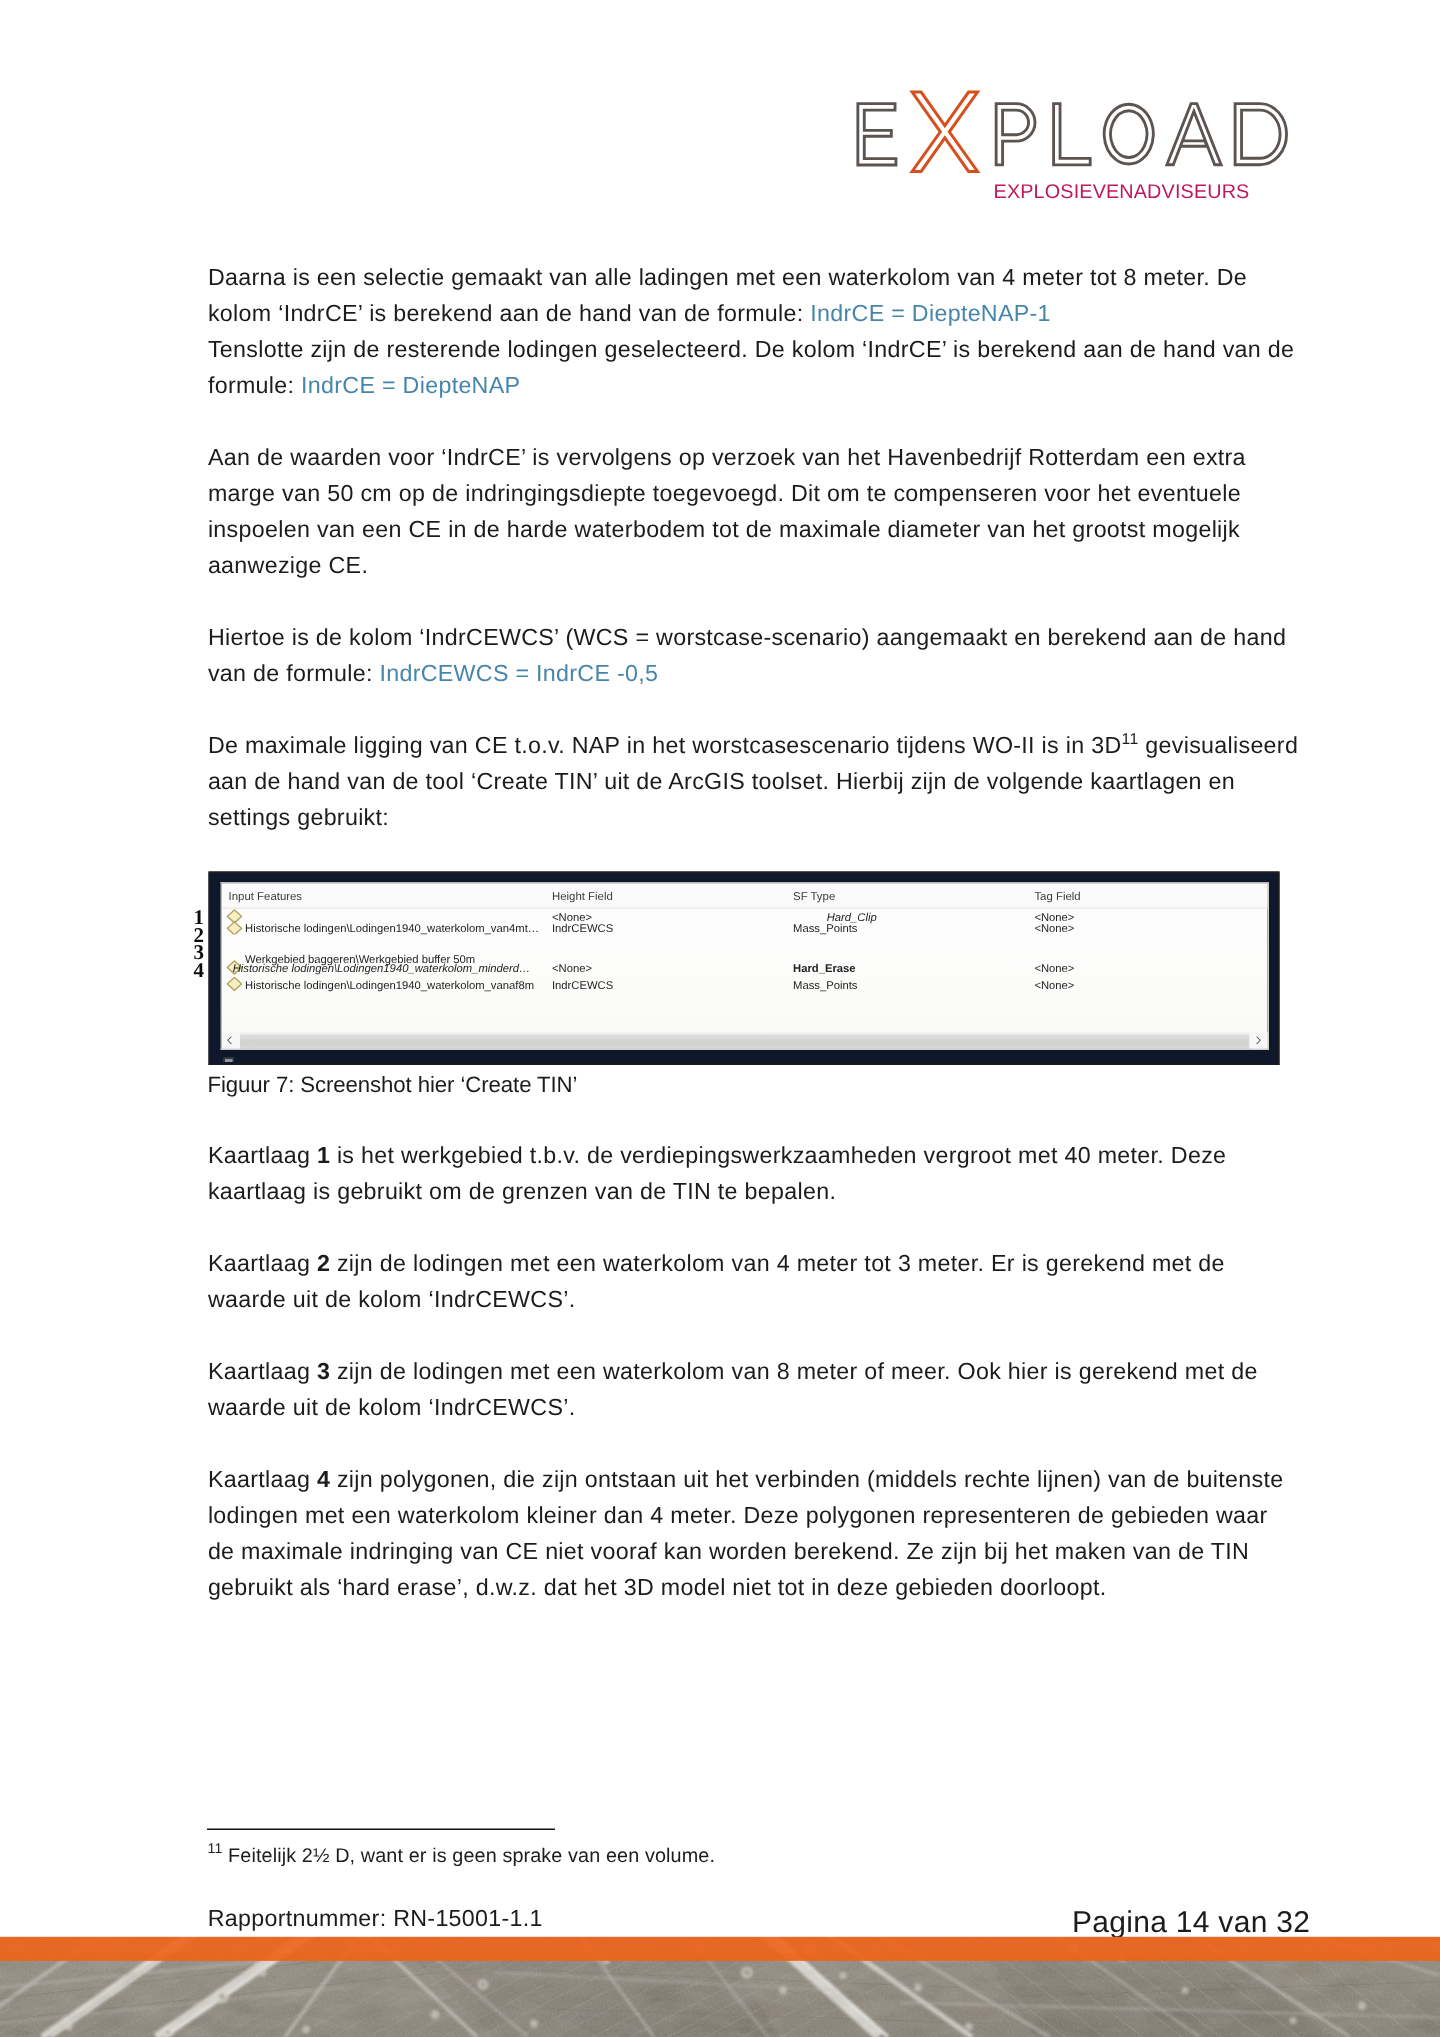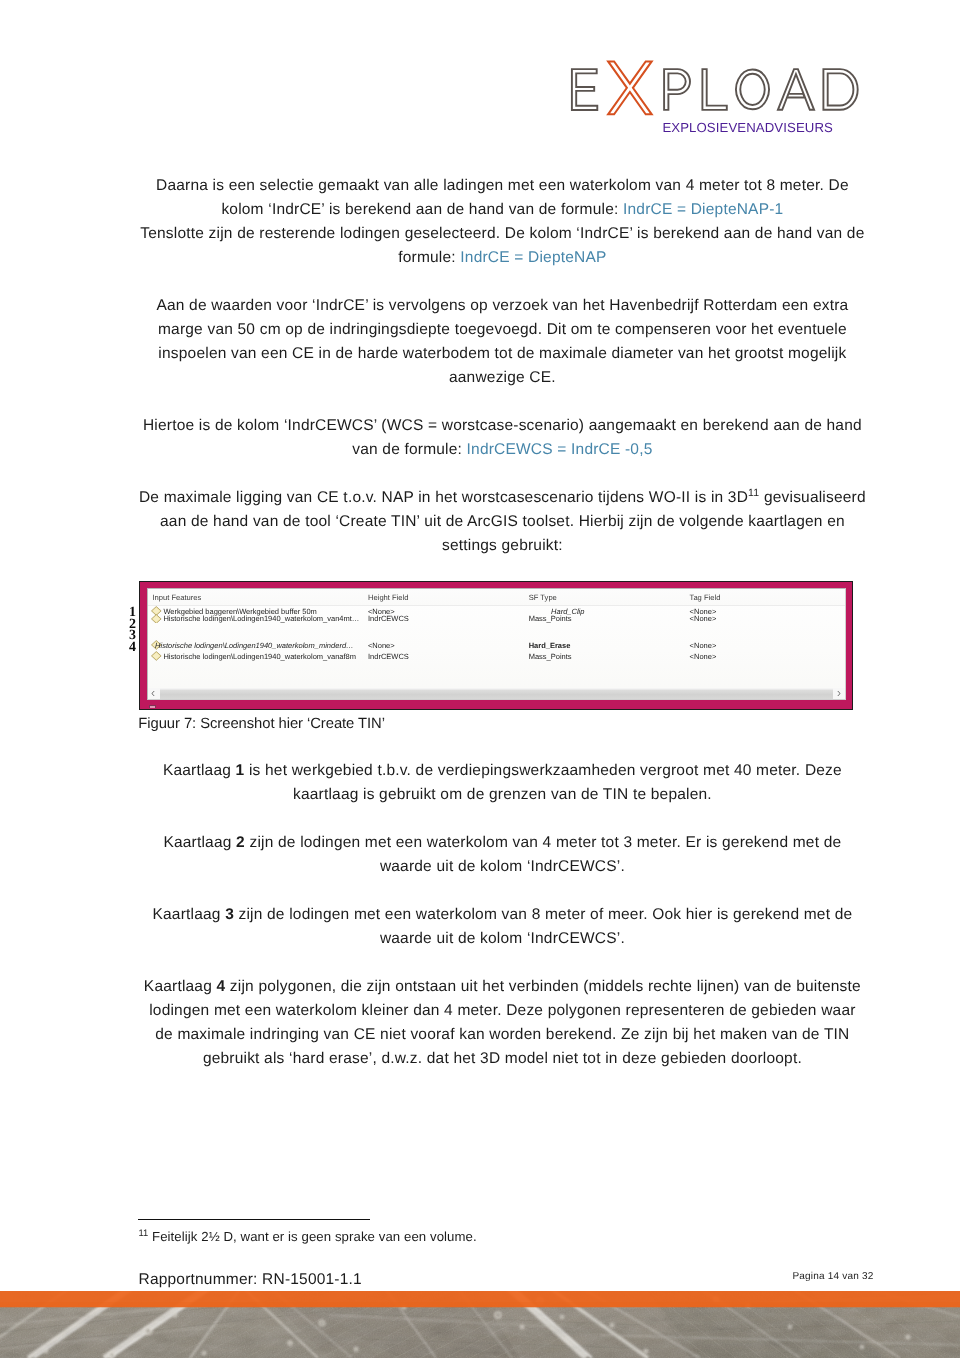--- a/index.html
+++ b/index.html
@@ -10,37 +10,37 @@
     -webkit-font-smoothing:antialiased; -moz-osx-font-smoothing:grayscale; text-rendering:geometricPrecision;
   }
   .page { position:relative; width:960px; height:1358px; overflow:hidden; background:#fff;
           transform:translateZ(0); }
 
   
   .logo-wrap { position:absolute; left:560px; top:50px; width:300px; height:90px; }
   .logo-wrap svg { display:block; }
   .tagline {
     position:absolute; left:662.4px; top:120.3px;
-    font-size:13.2px; letter-spacing:0.1px; color:#4c1d95; white-space:nowrap;
+    font-size:13.2px; letter-spacing:0.1px; color:#be185d; white-space:nowrap;
   }
 
   
   .content { position:absolute; left:138.6px; top:174.3px; width:727.6px; }
   .content2 { position:absolute; left:138.6px; top:759.3px; width:727.6px; }
-  p.para { margin:0; font-size:15.5px; letter-spacing:0.2px; line-height:23.97px; color:#1c1c1c;text-align:center; }
+  p.para { margin:0; font-size:15.5px; letter-spacing:0.2px; line-height:23.97px; color:#1c1c1c; }
   p.para + p.para { margin-top:23.97px; }
   p.para.nogap, p.para.nogap + p.para { }
   p.para.nogap { margin-top:0 !important; }
   .blue { color:#4786aa; }
   sup.fnref { font-size:10.5px; vertical-align:super; line-height:0; }
   b.kl { font-weight:bold; }
 
   
   .figure { position:absolute; left:138.5px; top:580.5px; width:714px; height:129px;
-            border:1.4px solid #1d1d1d; box-sizing:border-box; background:#be185d; }
+            border:1.4px solid #1d1d1d; box-sizing:border-box; background:#0f172a; }
   .fig-inner { position:absolute; left:7.6px; top:6.2px; right:5.8px; bottom:8.2px;
                border:1px solid #cfcfcf; border-top-color:#b8b8b8; border-left-color:#b8b8b8;
                background:linear-gradient(180deg,#fefefe 0%, #fcfcfb 55%, #f9f9f7 100%); box-sizing:border-box; }
   .fig-header { position:absolute; left:0; top:0; right:0; height:16.5px;
                 border-bottom:1px solid #ececec; background:linear-gradient(180deg,#fcfcfc,#fafaf9); }
   .col { position:absolute; font-size:7.6px; color:#3a3a3a; white-space:nowrap; font-family:"Liberation Sans",sans-serif; }
   .listrow { position:absolute; left:0; right:0; height:11.5px; }
   .rowtext { position:absolute; top:1.6px; font-size:7.5px; color:#222; white-space:nowrap; }
   .rownum { position:absolute; font-family:"Liberation Serif",serif; font-weight:bold;
             font-size:14px; color:#0c0c0c; text-align:right; width:14px; }
@@ -61,21 +61,21 @@
   .fig-clipped-row .cb { position:absolute; left:0; top:0.3px; width:7px; height:7px;
                          border:1px solid #4d4d4d; background:#fff; box-sizing:border-box; }
   .fig-caption { position:absolute; left:138.3px; top:716.2px; font-size:14.8px; letter-spacing:-0.06px; color:#1c1c1c; white-space:nowrap; }
 
   
   .fn-rule { position:absolute; left:138px; top:1218.5px; width:232px; height:0;
              border-top:1.3px solid #111; }
   .fn-text { position:absolute; left:138.4px; top:1229.3px; font-size:13.2px; letter-spacing:0.08px; color:#1c1c1c; white-space:nowrap; }
   .fn-text sup { font-size:9.4px; vertical-align:super; line-height:0; }
   .footer-left { position:absolute; left:138.5px; top:1270.5px; font-size:15.5px; letter-spacing:0.2px; color:#1c1c1c; white-space:nowrap; }
-  .footer-right { position:absolute; right:86.5px; top:1270.5px; font-size:10px; letter-spacing:0.2px; color:#1c1c1c; white-space:nowrap; }
+  .footer-right { position:absolute; right:86.5px; top:1270.5px; font-size:20px; letter-spacing:0.2px; color:#1c1c1c; white-space:nowrap; }
 
   
   .footband { position:absolute; left:0; top:1291px; width:960px; height:67px; overflow:hidden; }
   .footband svg { display:block; }
 </style>
 </head>
 <body>
 
 <div class="page">
 
@@ -118,21 +118,21 @@
       <div class="col" style="left:4.3px; top:4.6px;">Input Features</div>
       <div class="col" style="left:219.9px;top:4.6px;">Height Field</div>
       <div class="col" style="left:380.6px;top:4.6px;">SF Type</div>
       <div class="col" style="left:541.5px;top:4.6px;">Tag Field</div>
 
       <div class="listrow" style="top:16.3px;">
         <svg class="pico" style="left:3.2px; top:1.0px;" viewBox="0 0 11 10">
           <polygon points="5.5,0.5 10.5,5 5.5,9.6 0.5,5" fill="#f2e6a6" stroke="#a89456" stroke-width="0.8" stroke-linejoin="round"></polygon>
           <polygon points="5.5,1.7 9.2,5 5.5,8.3 1.8,5" fill="#f7eec4" stroke="none"></polygon>
         </svg>
-        <div class="rowtext" style="left:15.3px;">Werkgebied baggeren\Werkgebied buffer 50m</div>
+        <div class="rowtext" style="left:15.3px;margin-top:28px;">Werkgebied baggeren\Werkgebied buffer 50m</div>
         <div class="rowtext" style="left:219.9px;">&lt;None&gt;</div>
         <div class="rowtext" style="left:403px;font-style:italic;">Hard_Clip</div>
         <div class="rowtext" style="left:541.5px;">&lt;None&gt;</div>
       </div>
 
       <div class="listrow" style="top:24px;">
         <svg class="pico" style="left:3.2px; top:1.0px;" viewBox="0 0 11 10">
           <polygon points="5.5,0.5 10.5,5 5.5,9.6 0.5,5" fill="#f2e6a6" stroke="#a89456" stroke-width="0.8" stroke-linejoin="round"></polygon>
           <polygon points="5.5,1.7 9.2,5 5.5,8.3 1.8,5" fill="#f7eec4" stroke="none"></polygon>
         </svg>

